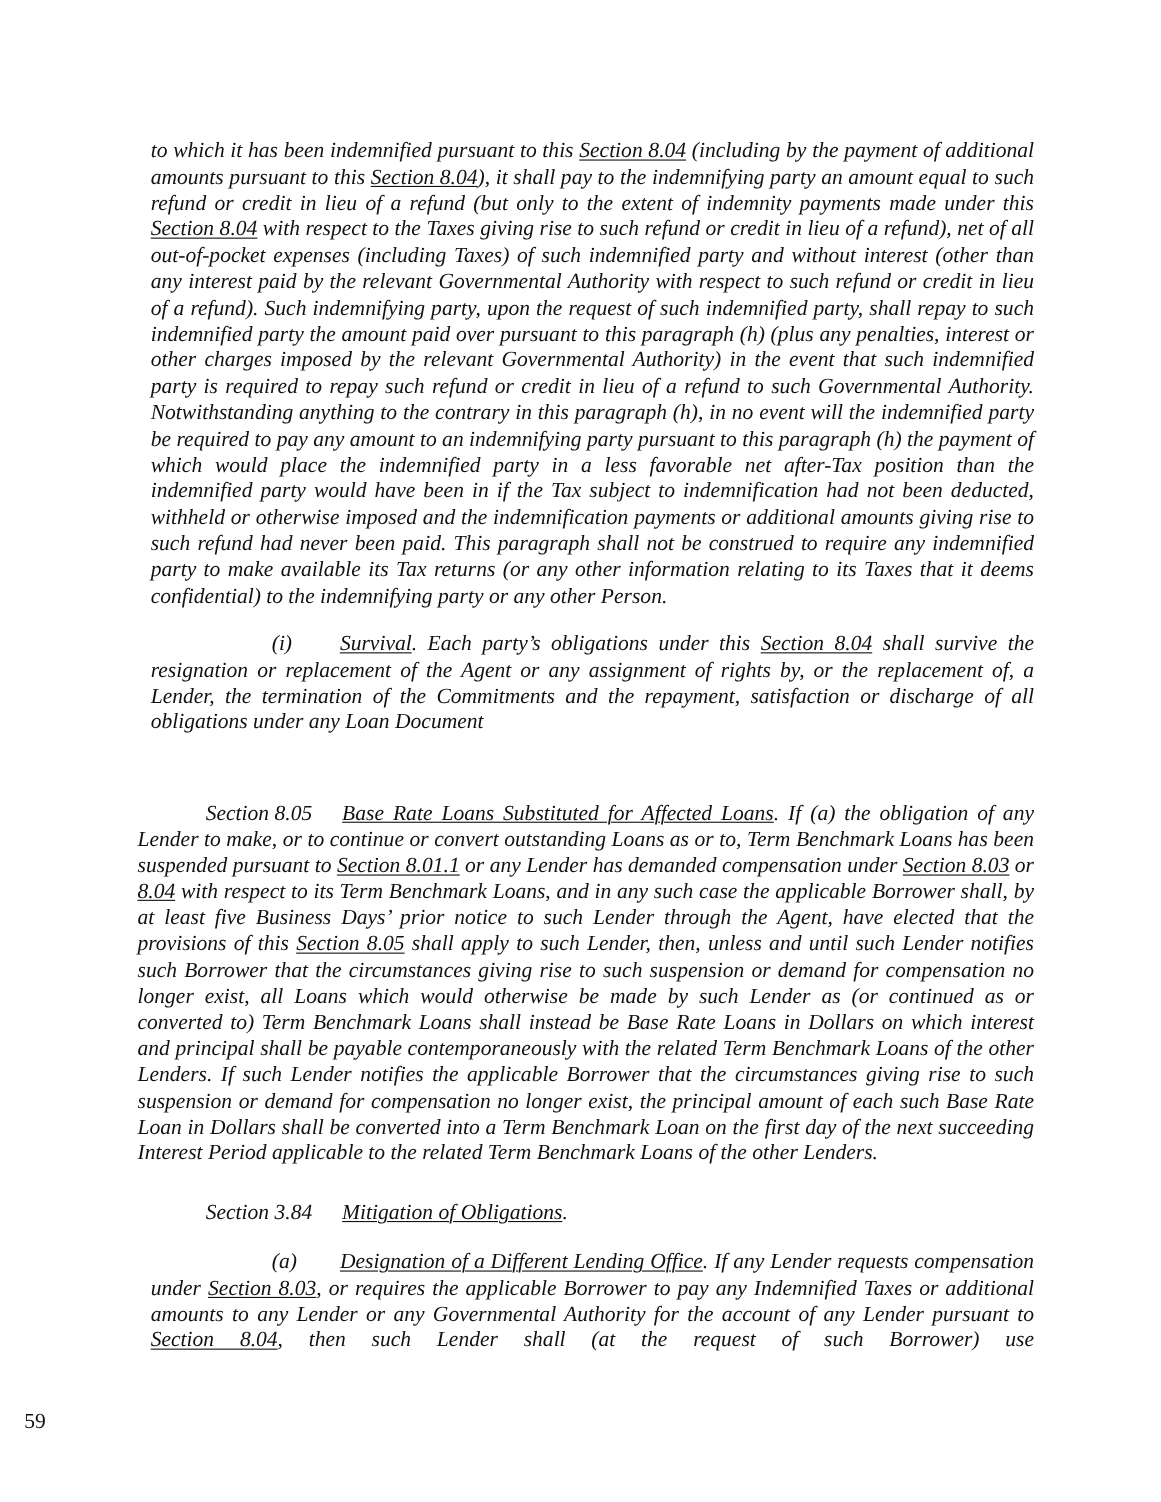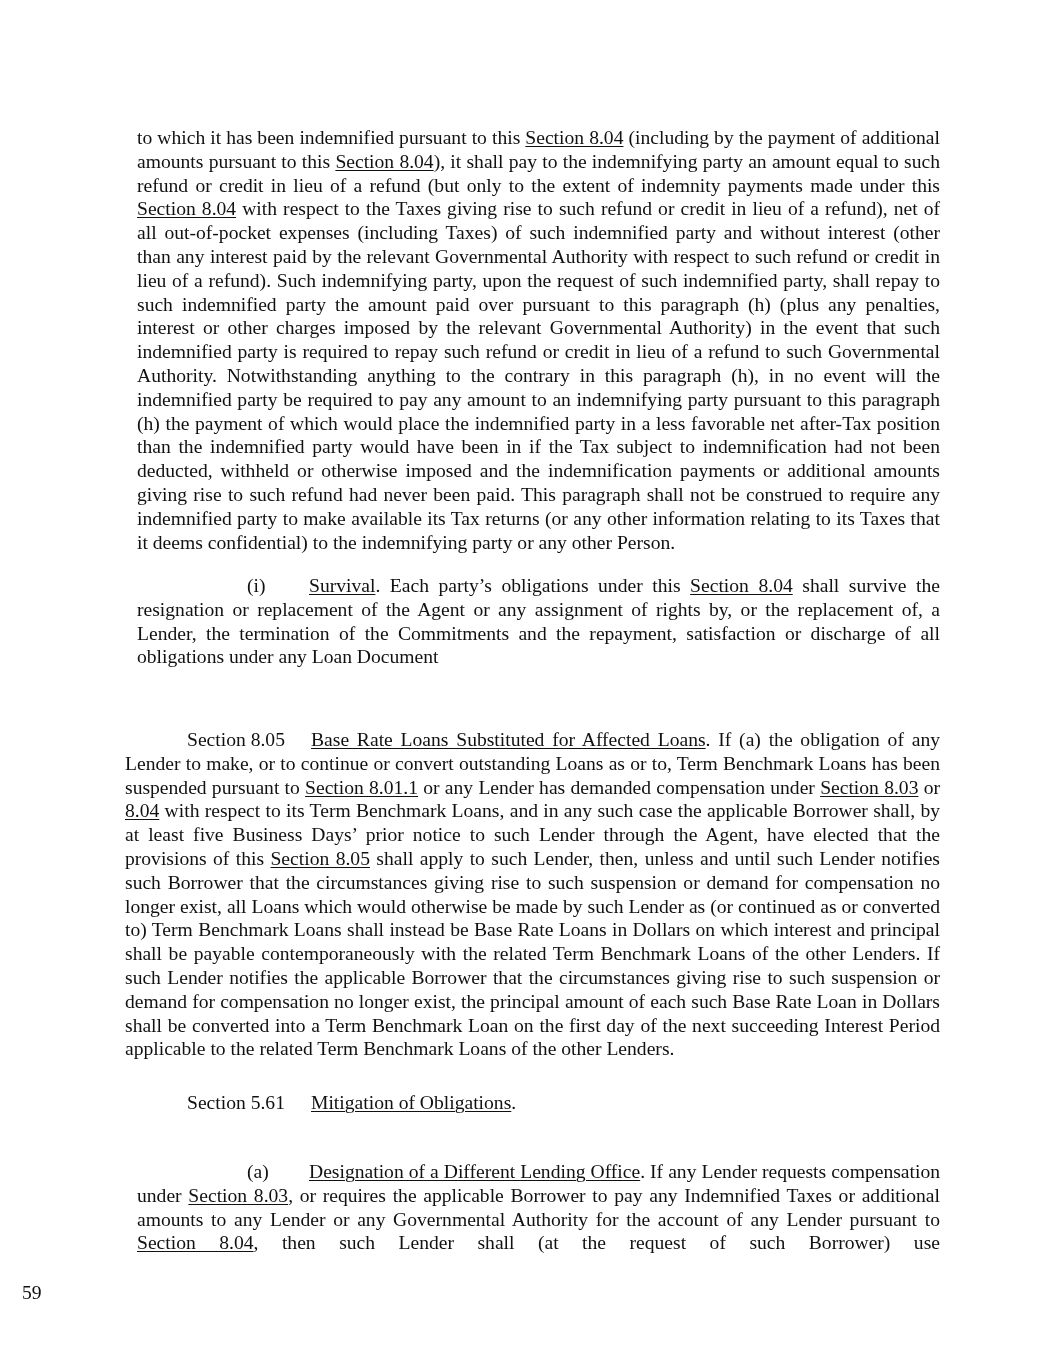--- a/index.html
+++ b/index.html
@@ -1,25 +1,25 @@
 <!DOCTYPE html>
 <html><head>
 <meta charset="utf-8">
 <style>
   html, body { margin: 0; padding: 0; background: #ffffff; }
   body {
     width: 1055px; height: 1365px; position: relative; overflow: hidden;
     font-family: "Liberation Serif", serif; color: #111; font-size: 19.6px;
   }
-  .block { position: absolute; text-align: justify; line-height: 23.8px; }
+  .block { position: absolute; text-align: justify; line-height: 23.8px; font-style: italic; }
   .p1 { left: 137px; top: 126px; width: 803px; text-align-last: left; }
   .p2 { left: 137px; top: 574px; width: 803px; text-align-last: left; }
   .p3 { left: 125px; top: 728px; width: 815px; text-align-last: left; }
   .p4 { left: 187px; top: 1091px; width: 700px; }
-  .p5 { left: 137px; top: 1160px; width: 803px; text-align-last: justify; }
+  .p5 { left: 137px; top: 1136px; width: 803px; text-align-last: justify; }
   .u { text-decoration: underline; text-underline-offset: 2px; text-decoration-thickness: 1px; }
   .indent-i { display: inline-block; width: 110px; }
   .num-i { display: inline-block; width: 62px; }
   .indent-s { display: inline-block; width: 62px; }
   .sec-num { display: inline-block; width: 124px; }
   .page-num { position: absolute; top: 1281px; left: 0; width: 1055px; text-align: left; line-height: 23px; margin-left: 22px; }
   span[data-interactable] { }
 </style>
 </head>
 <body>
@@ -30,20 +30,20 @@
 
 <div class="block p2" data-interactable="false">
   <span class="indent-i" data-interactable="false"></span><span class="num-i" data-interactable="false">(i)</span><span class="u" data-interactable="false">Survival</span><span data-interactable="false">.  Each party’s obligations under this </span><span class="u" data-interactable="true">Section 8.04</span><span data-interactable="false"> shall survive the resignation or replacement of the Agent or any assignment of rights by, or the replacement of, a Lender, the termination of the Commitments and the repayment, satisfaction or discharge of all obligations under any Loan Document</span>
 </div>
 
 <div class="block p3" data-interactable="false">
   <span class="indent-s" data-interactable="false"></span><span class="sec-num" data-interactable="false">Section 8.05</span><span class="u" data-interactable="false">Base Rate Loans Substituted for Affected Loans</span><span data-interactable="false">.  If (a) the obligation of any Lender to make, or to continue or convert outstanding Loans as or to, Term Benchmark Loans has been suspended pursuant to </span><span class="u" data-interactable="true">Section 8.01.1</span><span data-interactable="false"> or any Lender has demanded compensation under </span><span class="u" data-interactable="true">Section 8.03</span><span data-interactable="false"> or </span><span class="u" data-interactable="true">8.04</span><span data-interactable="false"> with respect to its Term Benchmark Loans, and in any such case the applicable Borrower shall, by at least five Business Days’ prior notice to such Lender through the Agent, have elected that the provisions of this </span><span class="u" data-interactable="true">Section 8.05</span><span data-interactable="false"> shall apply to such Lender, then, unless and until such Lender notifies such Borrower that the circumstances giving rise to such suspension or demand for compensation no longer exist, all Loans which would otherwise be made by such Lender as (or continued as or converted to) Term Benchmark Loans shall instead be Base Rate Loans in Dollars on which interest and principal shall be payable contemporaneously with the related Term Benchmark Loans of the other Lenders.  If such Lender notifies the applicable Borrower that the circumstances giving rise to such suspension or demand for compensation no longer exist, the principal amount of each such Base Rate Loan in Dollars shall be converted into a Term Benchmark Loan on the first day of the next succeeding Interest Period applicable to the related Term Benchmark Loans of the other Lenders.</span>
 </div>
 
 <div class="block p4" data-interactable="false">
-  <span class="sec-num" data-interactable="false">Section 5.61</span><span class="u" data-interactable="false">Mitigation of Obligations</span><span data-interactable="false">.</span>
+  <span class="sec-num" data-interactable="false">Section 3.84</span><span class="u" data-interactable="false">Mitigation of Obligations</span><span data-interactable="false">.</span>
 </div>
 
 <div class="block p5" data-interactable="false">
   <span class="indent-i" data-interactable="false"></span><span class="num-i" data-interactable="false">(a)</span><span class="u" data-interactable="false">Designation of a Different Lending Office</span><span data-interactable="false">.  If any Lender requests compensation under </span><span class="u" data-interactable="true">Section 8.03</span><span data-interactable="false">, or requires the applicable Borrower to pay any Indemnified Taxes or additional amounts to any Lender or any Governmental Authority for the account of any Lender pursuant to </span><span class="u" data-interactable="true">Section 8.04</span><span data-interactable="false">, then such Lender shall (at the request of such Borrower) use</span>
 </div>
 
 <div class="page-num" data-interactable="false">59</div>
 
 </body></html>

